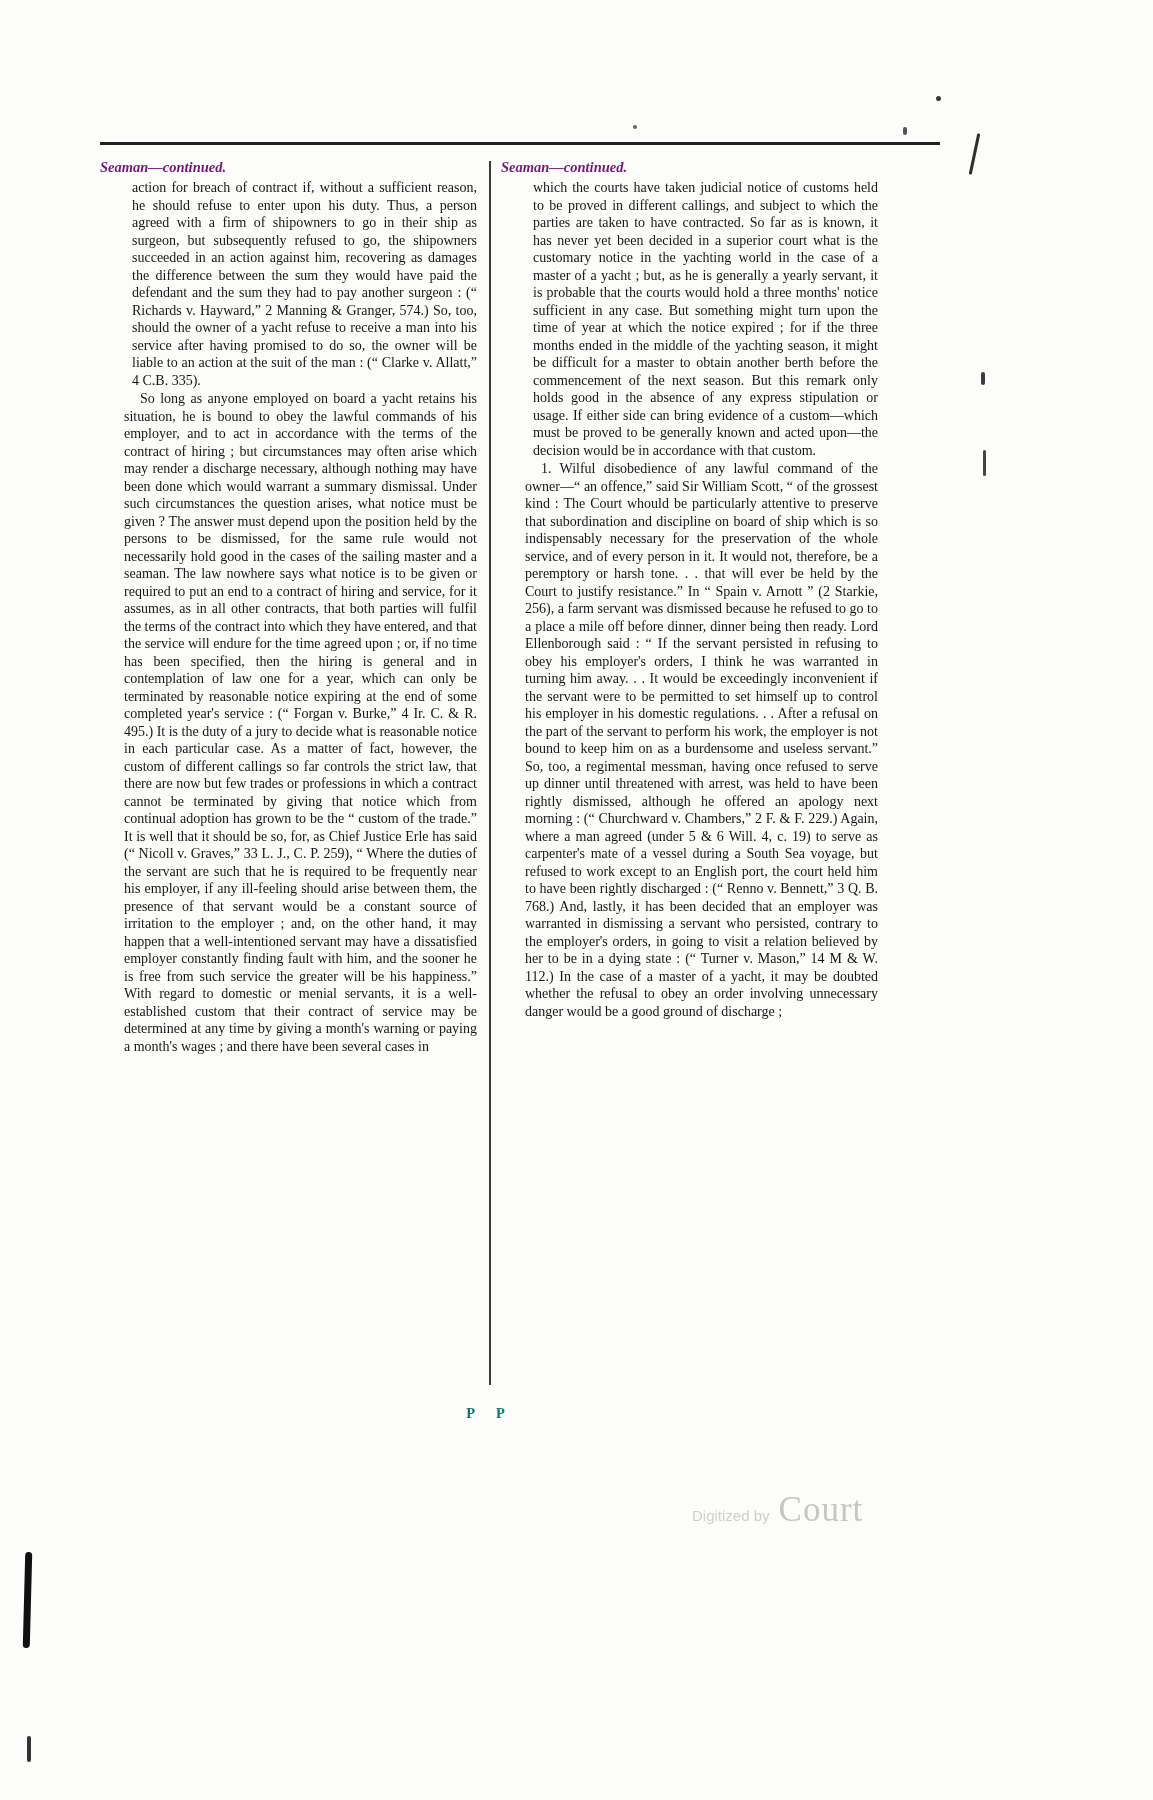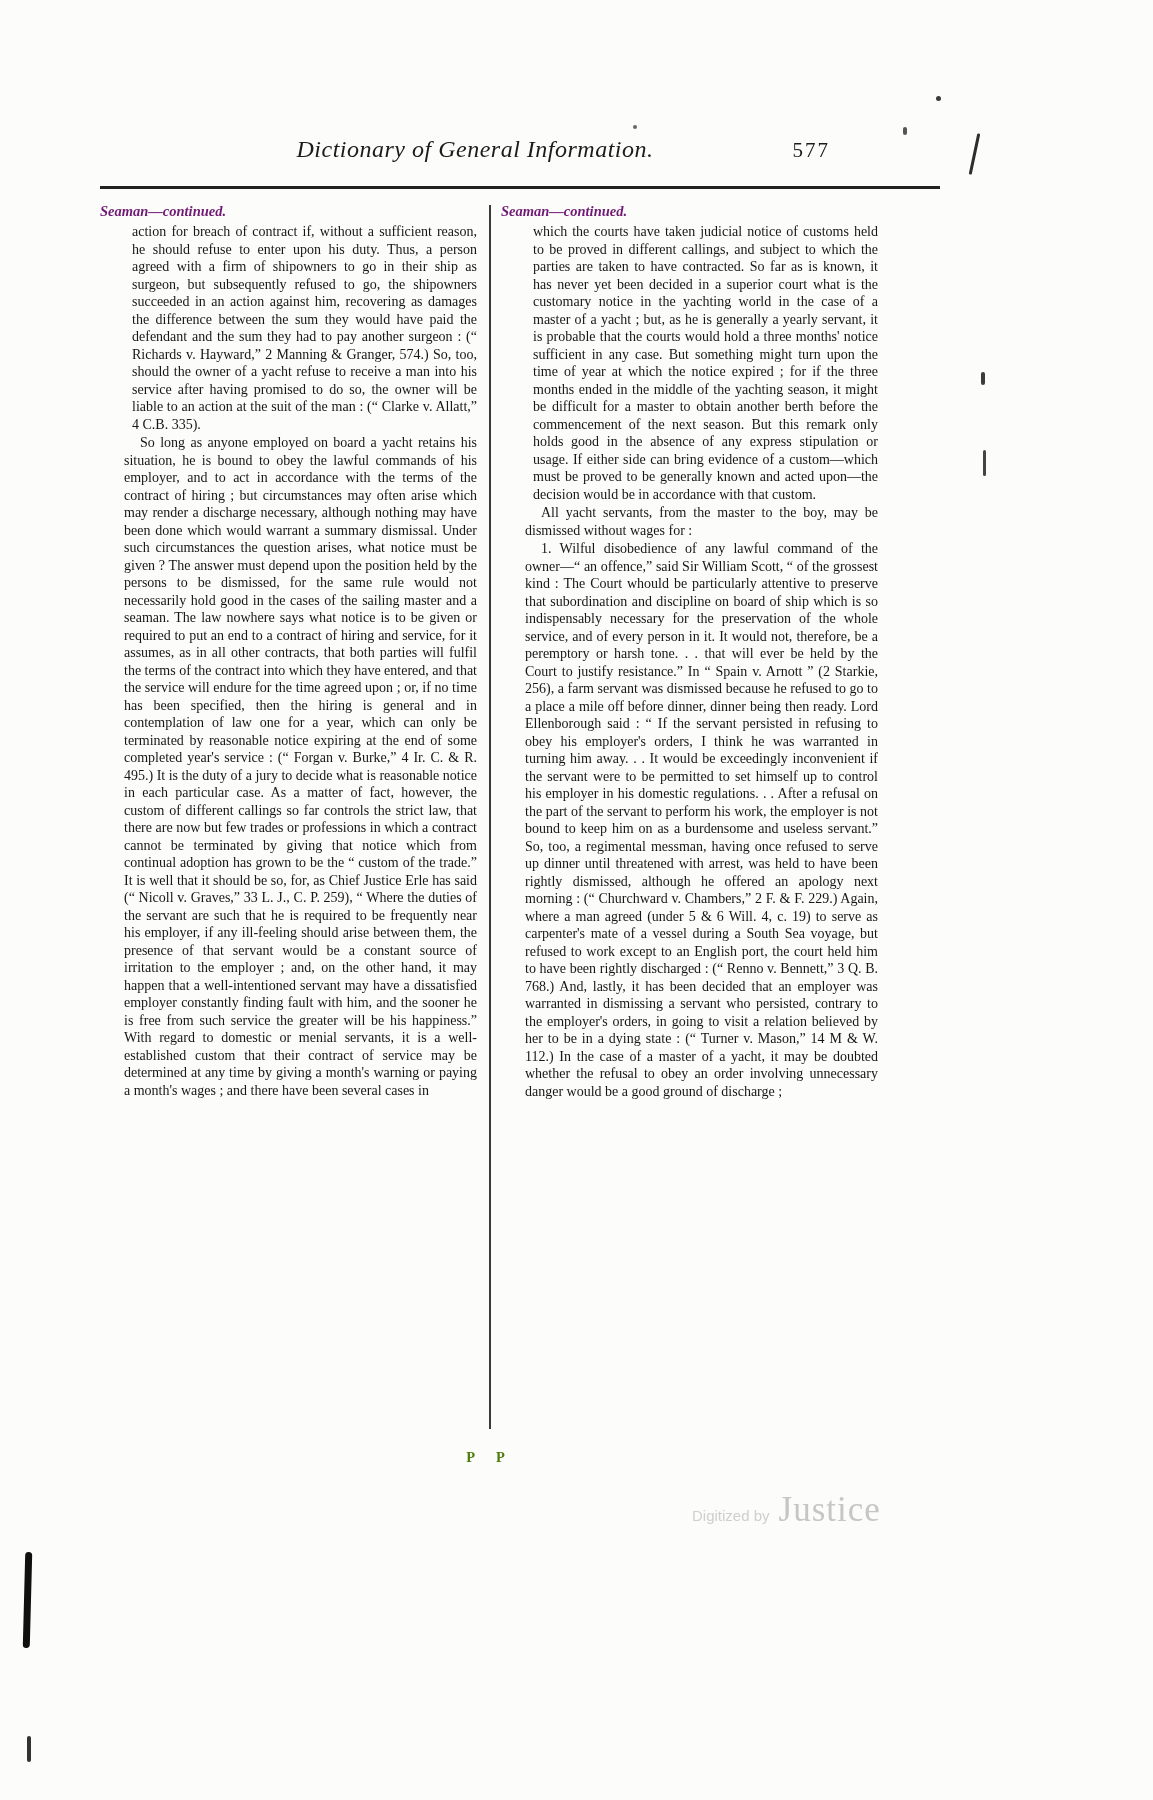--- a/index.html
+++ b/index.html
@@ -78,21 +78,21 @@
     text-indent: 0;
     margin-left: 32px;
   }
   .signature {
     text-align: center;
     padding-right: 60px;
     margin-top: 14px;
     font-size: 14.5px;
     font-weight: bold;
     letter-spacing: 9px;
-    color: #4d7c0f;
+    color: #0f766e;
   }
   .watermark {
     position: absolute;
     left: 692px;
     top: 1490px;
     display: flex;
     align-items: baseline;
     gap: 9px;
     pointer-events: none;
   }
@@ -121,57 +121,52 @@
   .a-dash-2      { left: 983px; top: 450px; width: 3px; height: 26px; border-radius: 2px; background: #444; }
   .a-crease      { left: 973px; top: 133px; width: 3px; height: 42px; transform: rotate(12deg); background: #2e2e2e; border-radius: 2px; }
 </style>
 </head>
 <body>
 
 <div class="sheet">
 
   <div class="content">
 
-    <header class="page-header">
-      <div class="running-title">Dictionary of General Information.</div>
-      <div class="page-number">577</div>
-    </header>
 
     <div class="header-rule"></div>
 
     <div class="columns">
 
       <section class="col">
         <h2 class="entry-heading">Seaman—continued.</h2>
         <div class="paras">
             <p class="para">action for breach of contract if, without a sufficient reason, he should refuse to enter upon his duty. Thus, a person agreed with a firm of shipowners to go in their ship as surgeon, but subsequently refused to go, the shipowners succeeded in an action against him, recovering as damages the difference between the sum they would have paid the defendant and the sum they had to pay another surgeon : (“ Richards v. Hayward,” 2 Manning &amp; Granger, 574.) So, too, should the owner of a yacht refuse to receive a man into his service after having promised to do so, the owner will be liable to an action at the suit of the man : (“ Clarke v. Allatt,” 4 C.B. 335).</p>
             <p class="para">So long as anyone employed on board a yacht retains his situation, he is bound to obey the lawful commands of his employer, and to act in accordance with the terms of the contract of hiring ; but circumstances may often arise which may render a discharge necessary, although nothing may have been done which would warrant a summary dismissal. Under such circumstances the question arises, what notice must be given ? The answer must depend upon the position held by the persons to be dismissed, for the same rule would not necessarily hold good in the cases of the sailing master and a seaman. The law nowhere says what notice is to be given or required to put an end to a contract of hiring and service, for it assumes, as in all other contracts, that both parties will fulfil the terms of the contract into which they have entered, and that the service will endure for the time agreed upon ; or, if no time has been specified, then the hiring is general and in contemplation of law one for a year, which can only be terminated by reasonable notice expiring at the end of some completed year's service : (“ Forgan v. Burke,” 4 Ir. C. &amp; R. 495.) It is the duty of a jury to decide what is reasonable notice in each particular case. As a matter of fact, however, the custom of different callings so far controls the strict law, that there are now but few trades or professions in which a contract cannot be terminated by giving that notice which from continual adoption has grown to be the “ custom of the trade.” It is well that it should be so, for, as Chief Justice Erle has said (“ Nicoll v. Graves,” 33 L. J., C. P. 259), “ Where the duties of the servant are such that he is required to be frequently near his employer, if any ill-feeling should arise between them, the presence of that servant would be a constant source of irritation to the employer ; and, on the other hand, it may happen that a well-intentioned servant may have a dissatisfied employer constantly finding fault with him, and the sooner he is free from such service the greater will be his happiness.” With regard to domestic or menial servants, it is a well-established custom that their contract of service may be determined at any time by giving a month's warning or paying a month's wages ; and there have been several cases in</p>
           </div>
       </section>
 
       <div class="col-divider"></div>
 
       <section class="col">
         <h2 class="entry-heading">Seaman—continued.</h2>
         <div class="paras">
             <p class="para">which the courts have taken judicial notice of customs held to be proved in different callings, and subject to which the parties are taken to have contracted. So far as is known, it has never yet been decided in a superior court what is the customary notice in the yachting world in the case of a master of a yacht ; but, as he is generally a yearly servant, it is probable that the courts would hold a three months' notice sufficient in any case. But something might turn upon the time of year at which the notice expired ; for if the three months ended in the middle of the yachting season, it might be difficult for a master to obtain another berth before the commencement of the next season. But this remark only holds good in the absence of any express stipulation or usage. If either side can bring evidence of a custom—which must be proved to be generally known and acted upon—the decision would be in accordance with that custom.</p>
-            <p class="para">All yacht servants, from the master to the boy, may be dismissed without wages for :</p>
             <p class="para">1. Wilful disobedience of any lawful command of the owner—“ an offence,” said Sir William Scott, “ of the grossest kind : The Court whould be particularly attentive to preserve that subordination and discipline on board of ship which is so indispensably necessary for the preservation of the whole service, and of every person in it. It would not, therefore, be a peremptory or harsh tone. . . that will ever be held by the Court to justify resistance.” In “ Spain v. Arnott ” (2 Starkie, 256), a farm servant was dismissed because he refused to go to a place a mile off before dinner, dinner being then ready. Lord Ellenborough said : “ If the servant persisted in refusing to obey his employer's orders, I think he was warranted in turning him away. . . It would be exceedingly inconvenient if the servant were to be permitted to set himself up to control his employer in his domestic regulations. . . After a refusal on the part of the servant to perform his work, the employer is not bound to keep him on as a burdensome and useless servant.” So, too, a regimental messman, having once refused to serve up dinner until threatened with arrest, was held to have been rightly dismissed, although he offered an apology next morning : (“ Churchward v. Chambers,” 2 F. &amp; F. 229.) Again, where a man agreed (under 5 &amp; 6 Will. 4, c. 19) to serve as carpenter's mate of a vessel during a South Sea voyage, but refused to work except to an English port, the court held him to have been rightly discharged : (“ Renno v. Bennett,” 3 Q. B. 768.) And, lastly, it has been decided that an employer was warranted in dismissing a servant who persisted, contrary to the employer's orders, in going to visit a relation believed by her to be in a dying state : (“ Turner v. Mason,” 14 M &amp; W. 112.) In the case of a master of a yacht, it may be doubted whether the refusal to obey an order involving unnecessary danger would be a good ground of discharge ;</p>
           </div>
       </section>
 
     </div>
 
     <div class="signature">P P</div>
 
   </div>
 
   <div class="watermark">
     <span class="wm-prefix">Digitized by</span>
-    <span class="wm-brand">Justice</span>
+    <span class="wm-brand">Court</span>
   </div>
 
   <div class="artifact a-edge-blob"></div>
   <div class="artifact a-corner-mark"></div>
   <div class="artifact a-dot-1"></div>
   <div class="artifact a-dot-2"></div>
   <div class="artifact a-dot-3"></div>
   <div class="artifact a-dash-1"></div>
   <div class="artifact a-dash-2"></div>
   <div class="artifact a-crease"></div>

